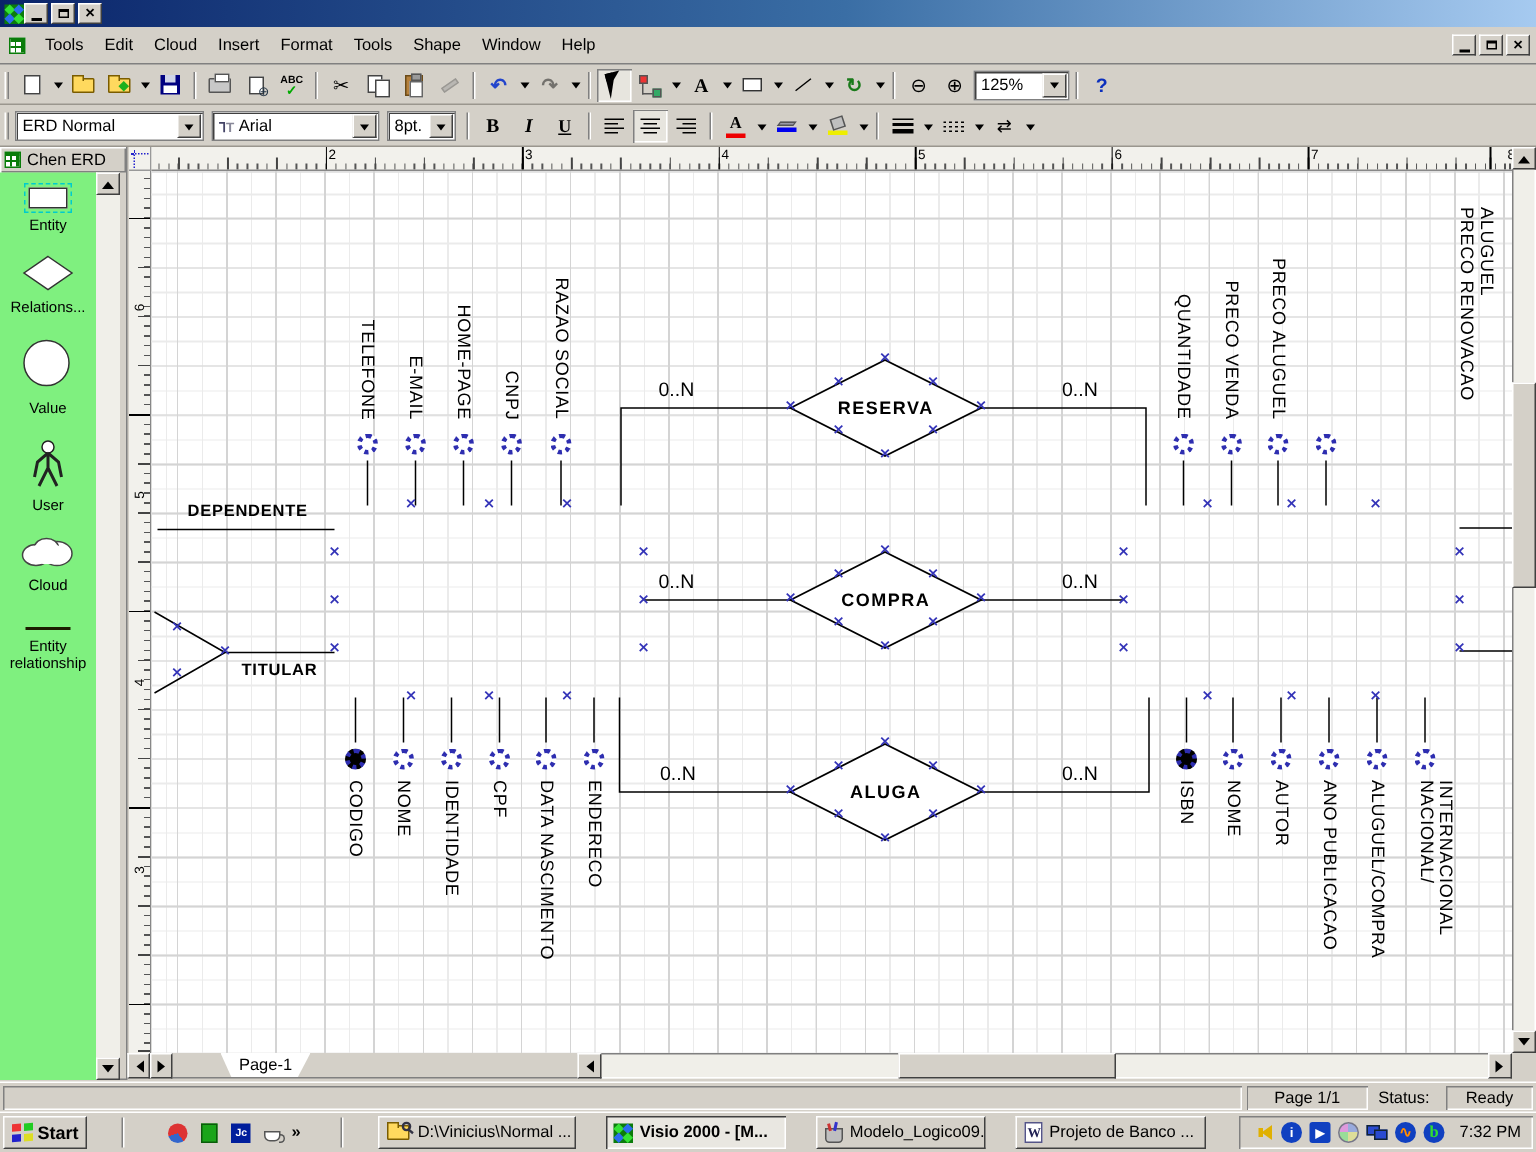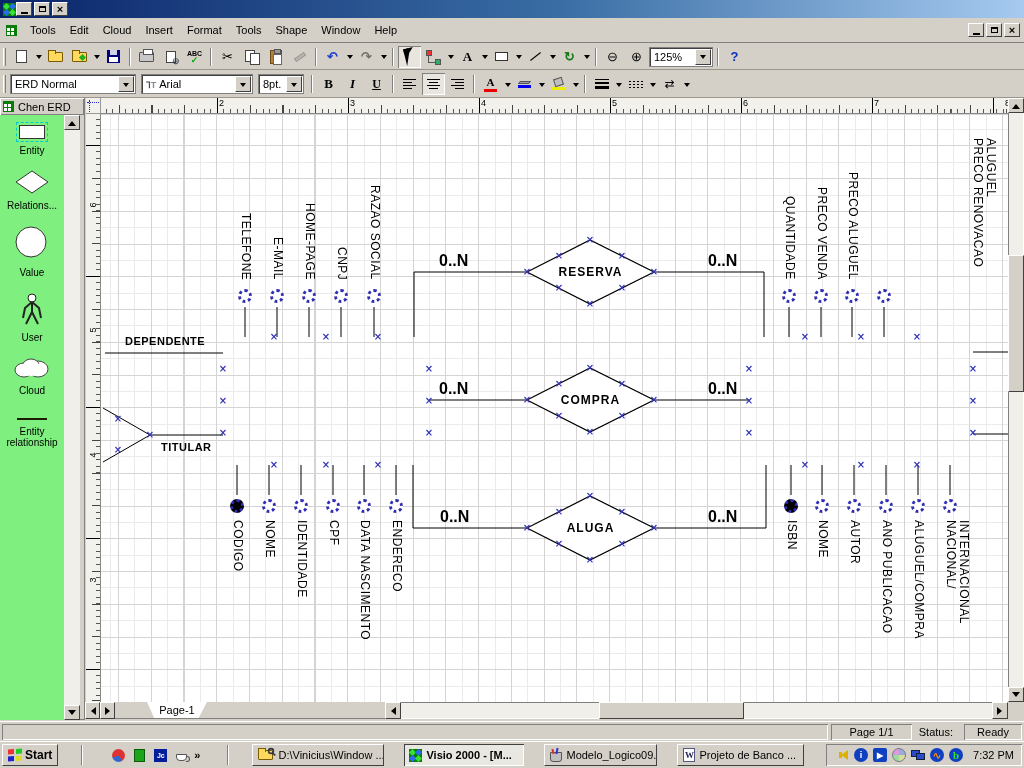--- a/index.html
+++ b/index.html
@@ -142,21 +142,21 @@
     background-image:
       repeating-linear-gradient(90deg,#d4d4d4 0 1px,transparent 1px 32.75px),
       repeating-linear-gradient(0deg,#d4d4d4 0 1px,transparent 1px 32.75px),
       repeating-linear-gradient(90deg,#ebebeb 0 1px,transparent 1px 16.37px),
       repeating-linear-gradient(0deg,#ebebeb 0 1px,transparent 1px 16.37px);
     background-position:17px 1px}
   .dsvg{position:absolute;left:0;top:0}
   .entity{position:absolute;background:#fff;border:1px solid #000;display:flex;align-items:center;justify-content:center;
     font-weight:bold;font-size:12px;letter-spacing:1px}
   .rel-label{position:absolute;width:127px;text-align:center;font-weight:bold;font-size:12px;letter-spacing:1px}
-  .card{position:absolute;font-weight:bold;font-size:16px}
+  .card{position:absolute;font-weight:normal;font-size:13px}
   .sidelbl{position:absolute;font-weight:bold;font-size:11px;letter-spacing:.5px}
   .vlab{position:absolute;writing-mode:vertical-lr;text-orientation:sideways;font-size:12px;line-height:13px;
     letter-spacing:.5px;transform:translateX(-50%);white-space:normal}
   .vt{bottom:422px}
   .vb{top:406px}
   .wrapA{max-height:142px}
   .wrapB{max-height:126px}
   .ac{position:absolute;width:14px;height:14px;border:3px dotted #2e2eb0;border-radius:50%;background:#fff;transform:translate(-50%,-50%)}
   .ac.pk{background:#000}
   .xm{position:absolute;font-size:10px;font-weight:bold;color:#3434b8;transform:translate(-50%,-55%);line-height:1;
@@ -727,21 +727,21 @@
           <span class="q-cup"></span>
         </span>
       <span class="chev">»</span>
     </span>
     <span class="sep" style="height:20px"></span>
     <span class="taskbtn out t-b1">
       <span class="ticon explorer-ico">
           <span class="i-folder"></span>
           <span class="i-mag"></span>
         </span>
-      <span>D:\Vinicius\Window ...</span>
+      <span>D:\Vinicius\Normal ...</span>
     </span>
     <span class="taskbtn active t-b2">
       <span class="ticon visio-ico">
           <i></i>
           <i></i>
           <i></i>
           <i></i>
         </span>
       <span>Visio 2000 - [M...</span>
     </span>

